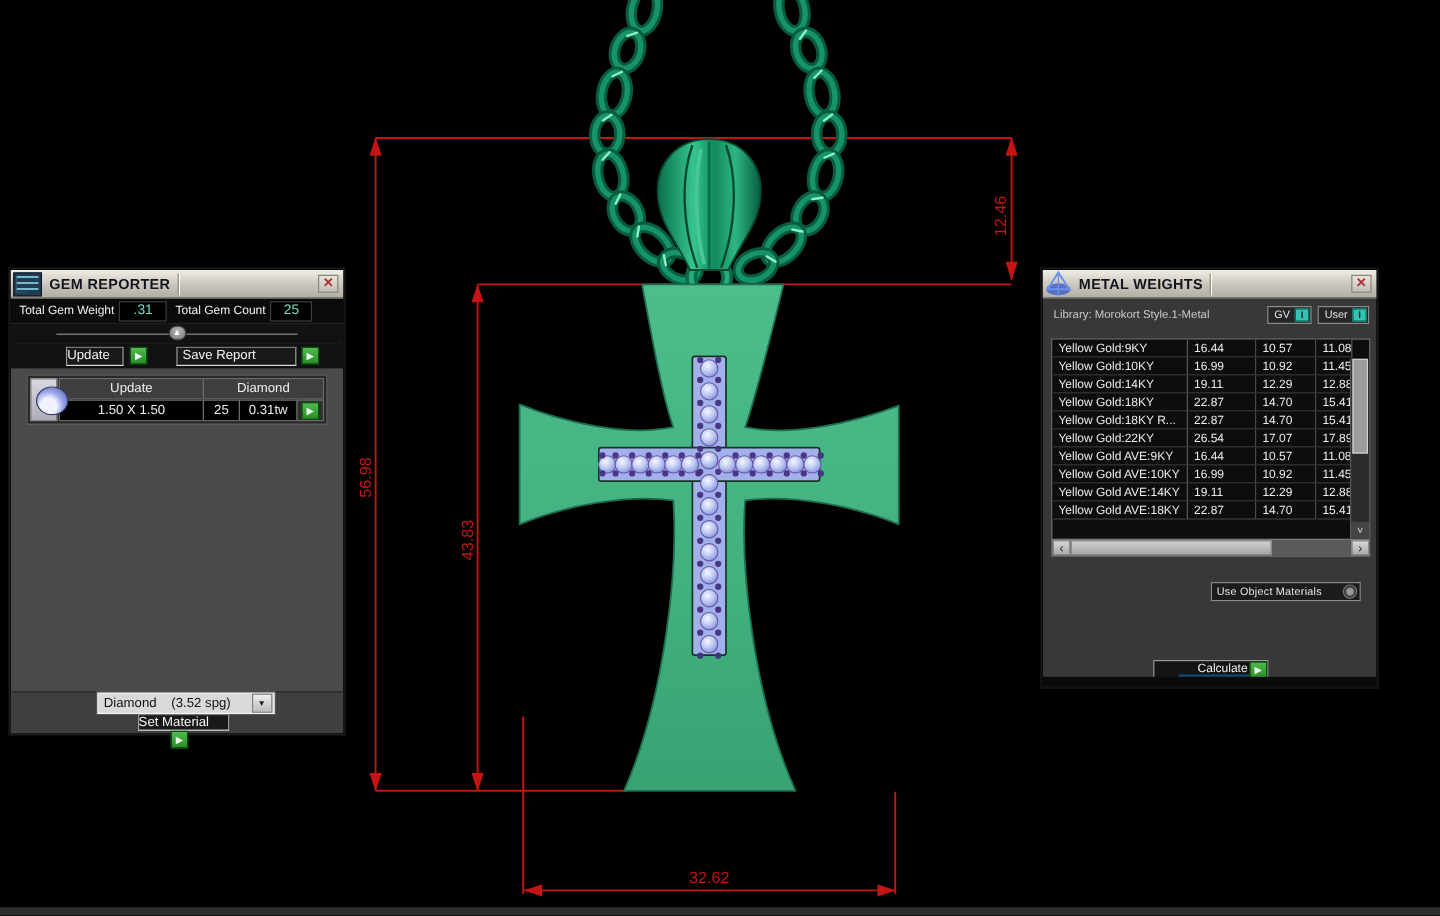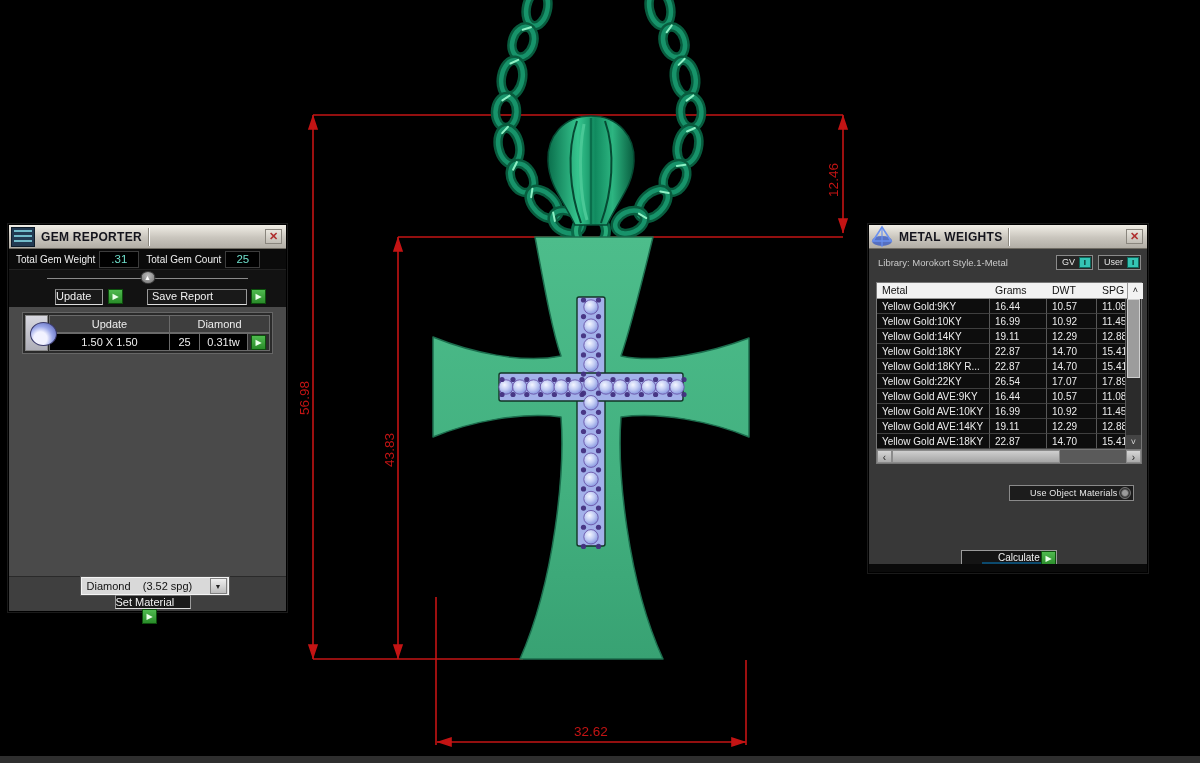--- a/index.html
+++ b/index.html
@@ -81,21 +81,21 @@
   .vsb-track { background:#2b2b2b; border-left:1px solid #585858; position:relative; }
   .vsb-thumb { position:absolute; left:1px; right:1px; top:0; height:58%; background:#9c9c9c; border:1px solid #cfcfcf; }
   .vsb-down { background:#444; color:#ddd; font-size:9px; text-align:center; line-height:14px; border-left:1px solid #585858; }
   .hscroll { height:14px; display:flex; border-top:1px solid #777; background:#6a6a6a; }
   .hs-arrow { width:15px; background:linear-gradient(#d6d6d6,#ababab); color:#222; font-size:10px;
               line-height:13px; text-align:center; border:1px solid #8a8a8a; }
   .hs-thumb { width:168px; background:linear-gradient(#cfcfcf,#a5a5a5); border:1px solid #8a8a8a; }
   .hs-track { flex:1; background:#5a5a5a; }
   .mw-objmat { position:absolute; right:13px; top:260px; width:125px; height:16px; background:#1c1c1c;
                border:1px solid #8a8a8a; display:flex; align-items:center; }
-  .mw-objmat .omtext { flex:1; color:#e8e8e8; font-size:9px; padding-left:20px; letter-spacing:.2px; }
+  .mw-objmat .omtext { flex:1; color:#e8e8e8; font-size:9px; padding-left:4px; letter-spacing:.2px; }
   .mw-objmat .omicon { width:12px; height:12px; margin-right:2px; border:1px solid #777; border-radius:50%;
                background:radial-gradient(circle,#9a9a9a 0 35%,#333 60%); }
   .mw-instr { position:absolute; left:0; right:0; top:286px; text-align:center; color:#c9a califa91c; }
   .mw-instr div { color:#c9a91c; font-size:11.5px; font-weight:bold; line-height:15px; }
   .mw-calc { position:absolute; left:92px; top:325px; width:96px; height:17px; display:flex; align-items:center;
              background:#141414; border:1px solid #9a9a9a; }
   .mw-calc .clbl { flex:1; color:#f0f0f0; font-size:10px; padding-left:16px; border-bottom:4px solid #0c4a6e; height:14px;margin-left:20px; }
   .mw-footer { position:absolute; left:0; right:0; bottom:0; height:8px; background:#0a0a0a; }
 </style>
 </head>
@@ -419,27 +419,20 @@
       <span class="mlbl">GV</span>
       <span class="ibox">I</span>
     </div>
     <div class="minibtn">
       <span class="mlbl">User</span>
       <span class="ibox">I</span>
     </div>
   </div>
 
   <div class="mw-table">
-    <div class="mw-row hdr">
-      <div class="mcell">Metal</div>
-      <div class="mcell">Grams</div>
-      <div class="mcell">DWT</div>
-      <div class="mcell">SPG</div>
-      <div class="vsb-up">˄</div>
-    </div>
     <div class="mw-grid" id="mw-rows">
         <div class="mw-row">
           <div class="mcell">Yellow Gold:9KY</div>
           <div class="mcell">16.44</div>
           <div class="mcell">10.57</div>
           <div class="mcell">11.08</div>
           <div></div>
         </div>
         <div class="mw-row">
           <div class="mcell">Yellow Gold:10KY</div>

